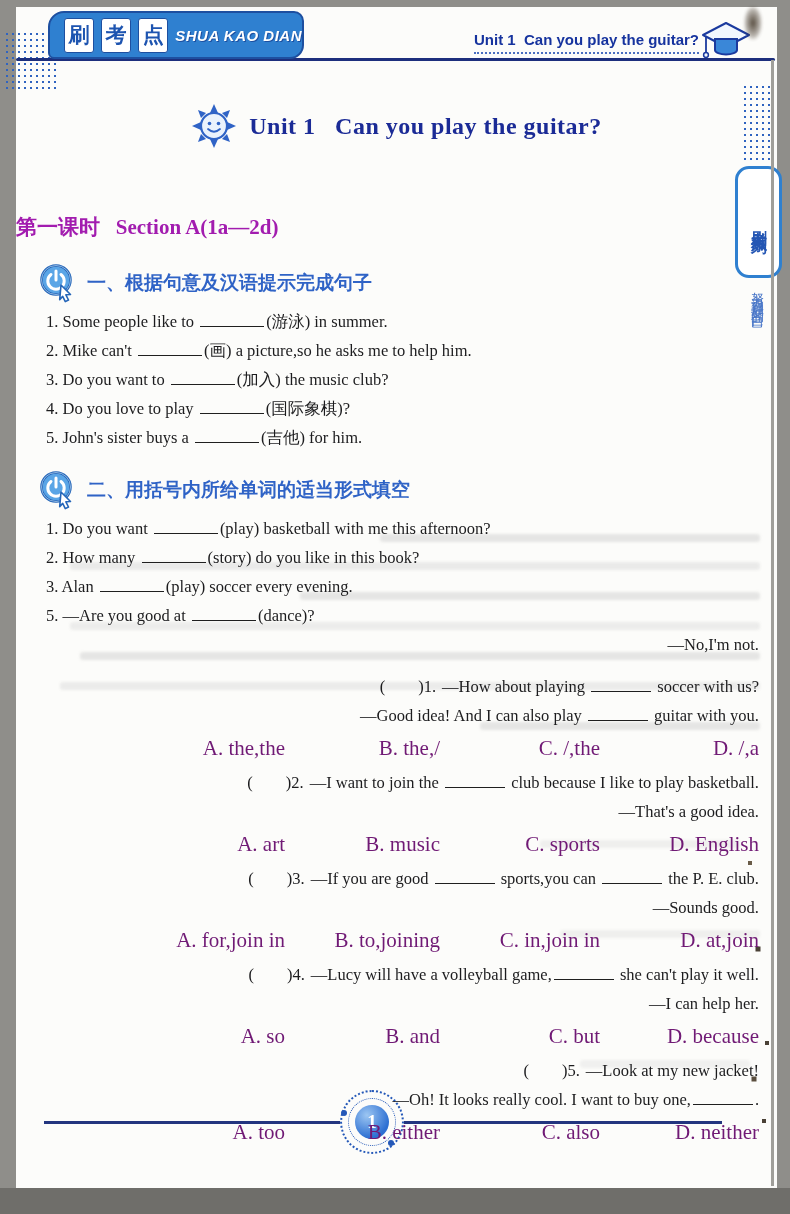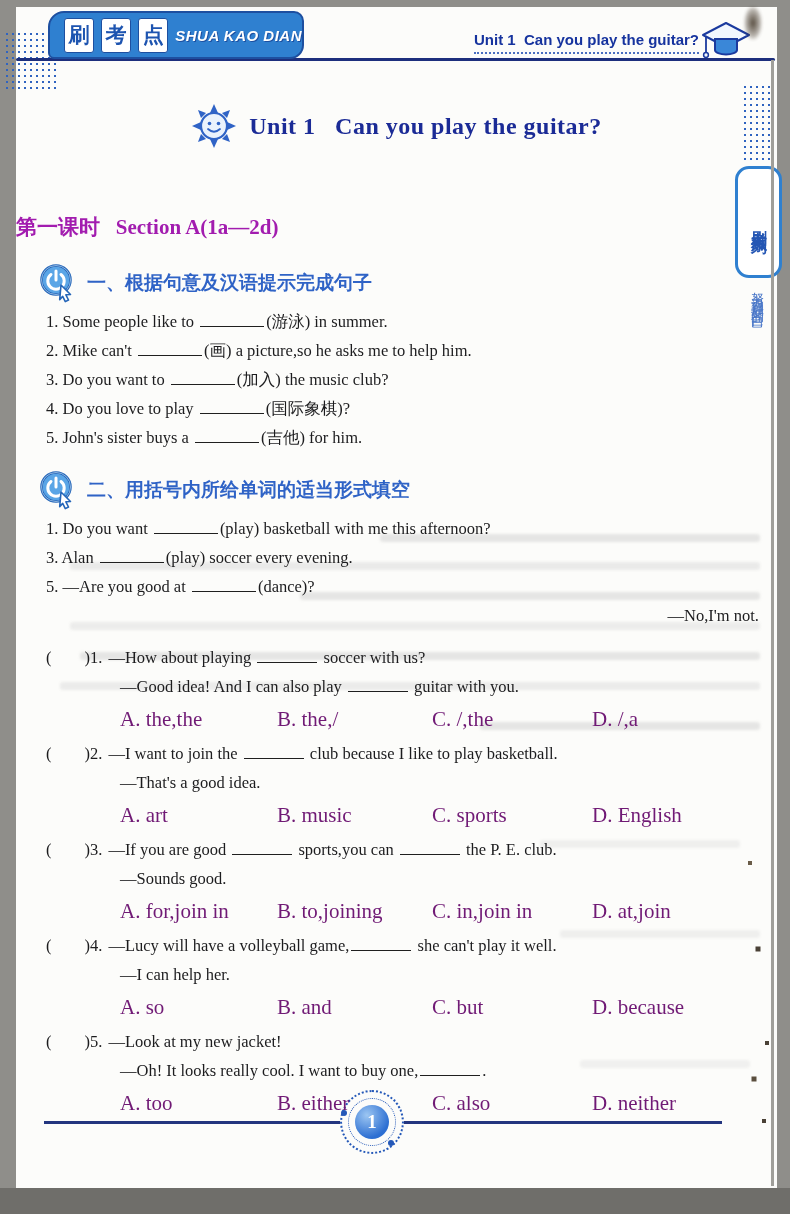--- a/index.html
+++ b/index.html
@@ -34,21 +34,21 @@
   .title-text{font-size:24px;font-weight:bold;color:#1b2b96;white-space:pre;letter-spacing:.5px;}
   .subtitle{margin-top:64px;text-align:left;font-size:21px;font-weight:bold;color:#a21caf;white-space:pre;}
 
   
   .content{padding:0 18px 0 30px;position:relative;z-index:2;}
   .ws-section{margin-top:22px;}
   .sec-head{display:flex;align-items:center;gap:9px;margin-bottom:8px;margin-left:-8px;}
   .sec-title{margin:0;font-family:"DejaVu Sans",sans-serif;font-weight:bold;font-size:19px;color:#2f63c6;}
   .q-line{font-size:16.5px;color:#1c1c1e;line-height:20px;margin:9px 0;}
   .q-fill .q-cont{padding-left:18px;text-align:right;}
-  .q-choice{}
+  .q-choice{margin-left:8px;text-align:right;}
   .q-choice .q-cont{padding-left:74px;}
   .q-prefix{margin-right:6px;white-space:pre;}
   .blank{display:inline-block;width:60px;height:14px;border-bottom:1.5px solid #1f1f1f;margin:0 2px;}
   .q-fill .blank{width:64px;}
   .opt-row{display:flex;padding-left:74px;margin:10px 0 12px 0;font-size:21px;color:#701a75;}
   .opt-a{width:157px;}  .opt-b{width:155px;}  .opt-c{width:160px;}  .opt-d{flex:1;}
 
   
   .footer{position:absolute;left:16px;right:13px;bottom:34px;height:64px;}
   .footer-line{position:absolute;top:31px;left:12px;right:42px;height:2.5px;background:#23357f;}
@@ -172,20 +172,23 @@
     <path d="M13 11.5 a8.2 8.2 0 1 0 10 0" fill="none" stroke="#ffffff" stroke-width="3" stroke-linecap="round"></path>
     <line x1="18" y1="8" x2="18" y2="17" stroke="#ffffff" stroke-width="3" stroke-linecap="round"></line>
     <path d="M23 22 l9.5 9.5 -4.6 0.3 2.6 5.2 -3.2 1.6 -2.6 -5.2 -3 3.2 z" fill="#ffffff" stroke="#2465b8" stroke-width="1.6" stroke-linejoin="round"></path>
   </svg>
             <h2 class="sec-title">二、用括号内所给单词的适当形式填空</h2>
           </div>
           <div class="q-item q-fill">
             <div class="q-line"><span class="seg">1. Do you want </span><span class="blank"></span><span class="seg">(play) basketball with me this afternoon?</span></div>
           </div>
           <div class="q-item q-fill">
+            <div class="q-line"><span class="seg">2. How many </span><span class="blank"></span><span class="seg">(story) do you like in this book?</span></div>
+          </div>
+          <div class="q-item q-fill">
             <div class="q-line"><span class="seg">3. Alan </span><span class="blank"></span><span class="seg">(play) soccer every evening.</span></div>
           </div>
           <div class="q-item q-fill">
             <div class="q-line"><span class="seg">5. —Are you good at </span><span class="blank"></span><span class="seg">(dance)?</span></div>
             <div class="q-line q-cont"><span class="seg">—No,I'm not.</span></div>
           </div>
         </section>
         <section class="ws-section">
           <div class="q-item q-choice">
             <div class="q-line"><span class="q-prefix">(　　)1.</span><span class="seg">—How about playing </span><span class="blank"></span><span class="seg"> soccer with us?</span></div>

